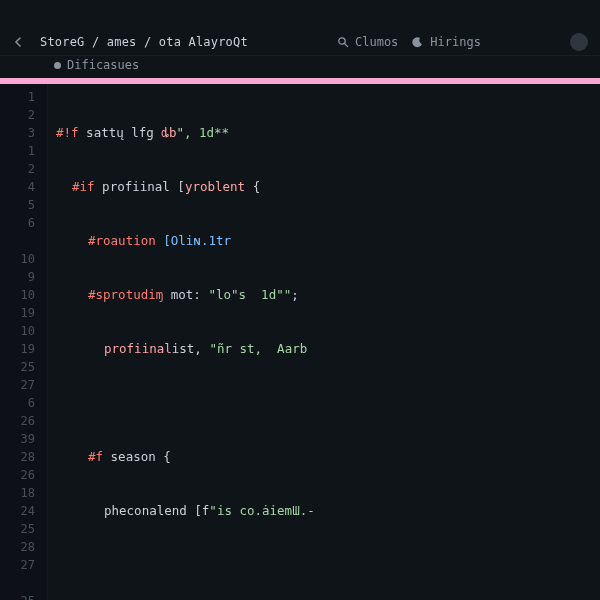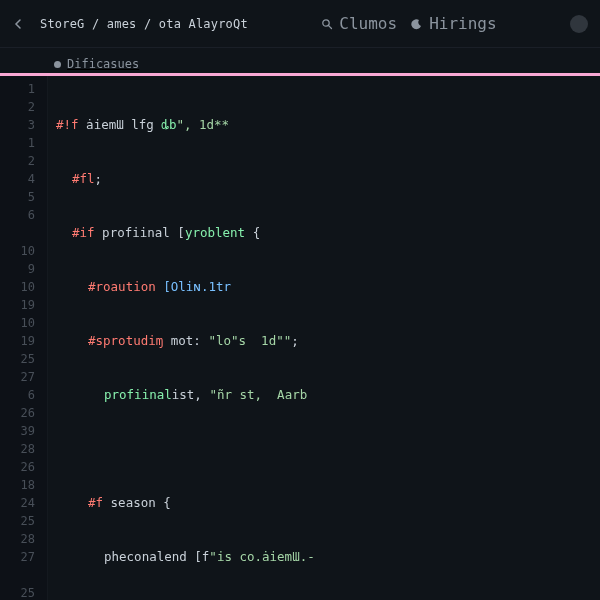--- a/index.html
+++ b/index.html
@@ -1,36 +1,36 @@
 <!DOCTYPE html>
 <html><head>
 <meta charset="utf-8">
 <style>
   * { margin:0; padding:0; box-sizing:border-box; }
   html,body { width:600px; height:600px; overflow:hidden; background:#0f1419; font-family:"SF Mono",Consolas,monospace; font-size:13px; }
-  .topbar { height:48px; display:flex; align-items:center; padding:0 12px; gap:14px; color:#8b949e; border-bottom:1px solid #1a1f27; }
+  .topbar { height:28px; display:flex; align-items:center; padding:0 12px; gap:14px; color:#8b949e; border-bottom:1px solid #1a1f27;margin-top:28px; }
   .topbar .back { width:14px; height:14px; display:flex; align-items:center; justify-content:center; }
   .breadcrumb { flex:0 0 auto; color:#c9d1d9; font-size:12px; letter-spacing:0.2px; }
-  .topaction { display:flex; align-items:center; gap:6px; font-size:16px; color:#8b949e; }
+  .topaction { display:flex; align-items:center; gap:6px; font-size:12px; color:#8b949e; }
   .topbar .spacer { flex:1; }
   .topbar .avatar { width:18px; height:18px; border-radius:50%; background:#30363d; }
-  .tabstrip { height:28px; display:flex; align-items:flex-end; padding:0 48px 0 48px; gap:12px; border-bottom:3px solid #f9a8d4;text-decoration:underline; }
+  .tabstrip { height:28px; display:flex; align-items:flex-start; padding:0 48px 0 48px; gap:12px; border-bottom:6px solid #f9a8d4; }
   .tab { display:flex; align-items:center; gap:6px; font-size:12px; color:#8b949e; padding:2px 6px; border-radius:4px; }
   .dot { width:7px; height:7px; border-radius:50%; background:#8b949e; }
   .editor { display:flex; height:calc(600px - 60px); }
   .gutter { width:48px; text-align:right; padding:4px 12px 4px 0; color:#484f58; font-size:12px; line-height:18px; user-select:none; background:#0d1117; border-right:1px solid #14191f; }
   .gutter div { height:18px; }
   .code { flex:1; padding:4px 0 4px 8px; font-size:12.5px; line-height:18px; white-space:pre; color:#c9d1d9; overflow:hidden; }
   .line { height:18px; }
   .indent1 { padding-left:16px; }
   .indent2 { padding-left:32px; }
   .indent3 { padding-left:48px; }
   
   .kw   { color:#ff7b72; }    
-  .fn   { color:#86efac; }    
+  .fn   { color:#fca5a5; }    
   .str  { color:#a5d6a7; }    
   .prop { color:#79c0ff; }
   svg { display:block; }
 </style>
 </head>
 <body>
 
 <div class="topbar">
   <div class="back">
     <svg width="12" height="12" viewBox="0 0 12 12">
@@ -94,22 +94,21 @@
       <div>18</div>
       <div>24</div>
       <div>25</div>
       <div>28</div>
       <div>27</div>
       <div></div>
       <div>25</div>
       <div>20</div>
     </div>
   <div class="code">
-    <div class="line"><span class="kw">#!f</span><span> ȧiemƜ lfg </span><span class="fn">ȡb</span><span class="str">", 1d**</span></div>
-    <div class="line indent1"><span class="kw">#fl</span><span>;</span></div>
+    <div class="line"><span class="kw">#!f</span><span> sattų lfg </span><span class="fn">ȡb</span><span class="str">", 1d**</span></div>
     <div class="line indent1"><span class="kw">#if</span><span> profiinal [</span><span class="fn">yroblent</span><span> {</span></div>
     <div class="line indent2"><span class="kw">#roaution</span><span class="prop"> [Oliɴ.1tr</span></div>
     <div class="line indent2"><span class="kw">#sprotudiɱ</span><span> mot: </span><span class="str">"lo"s  1d""</span><span>;</span></div>
     <div class="line indent3"><span class="fn">profiinal</span><span>ist, </span><span class="str">"ñr st,  Aarb</span></div>
     <div class="line"></div>
     <div class="line indent2"><span class="kw">#f</span><span> season {</span></div>
     <div class="line indent3"><span>pheconalend [f</span><span class="str">"is co.ȧiemƜ.-</span></div>
     <div class="line"></div>
     
     

